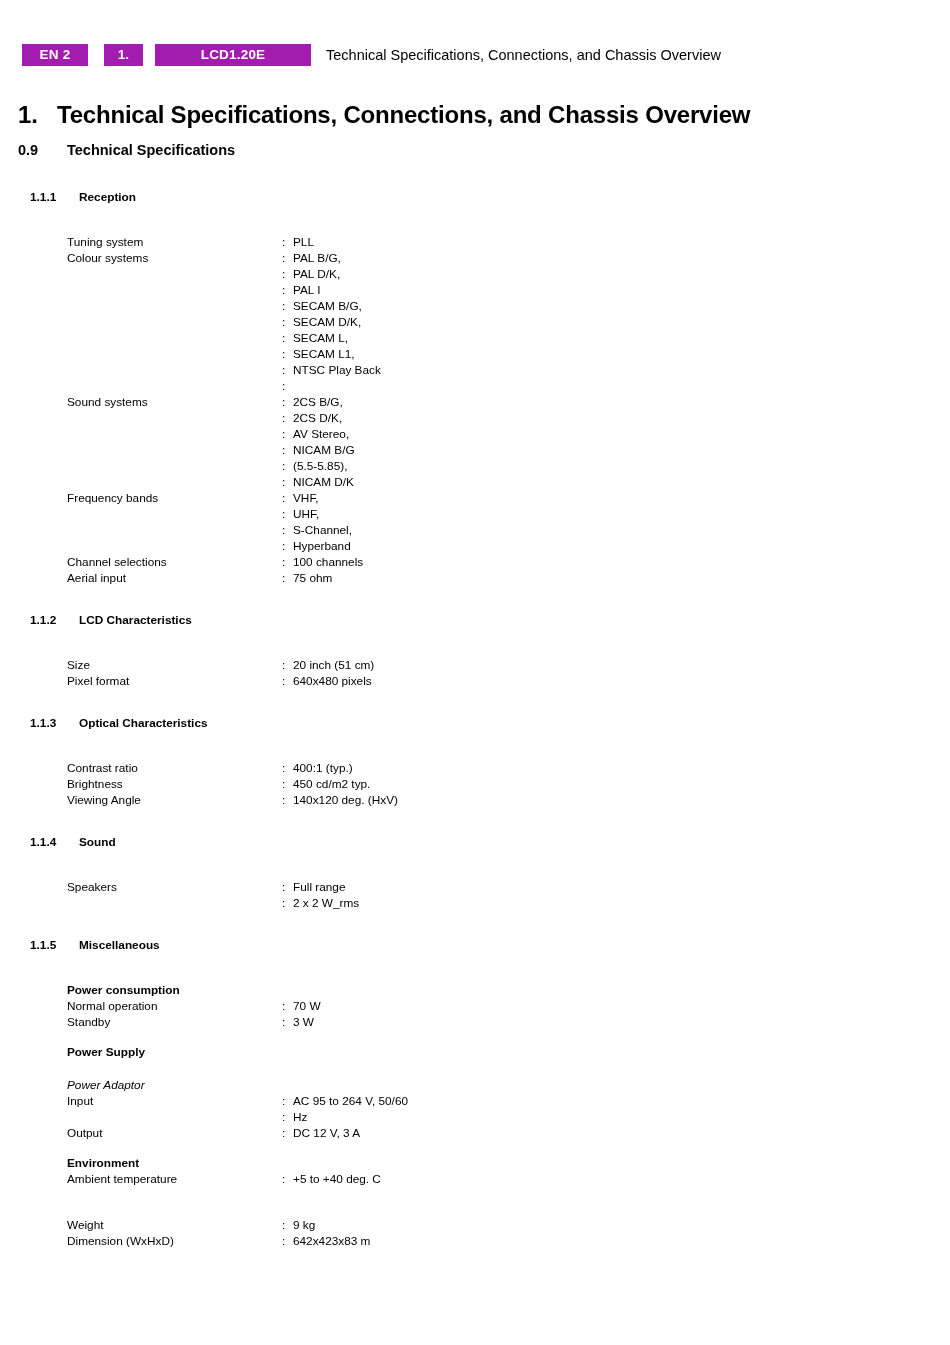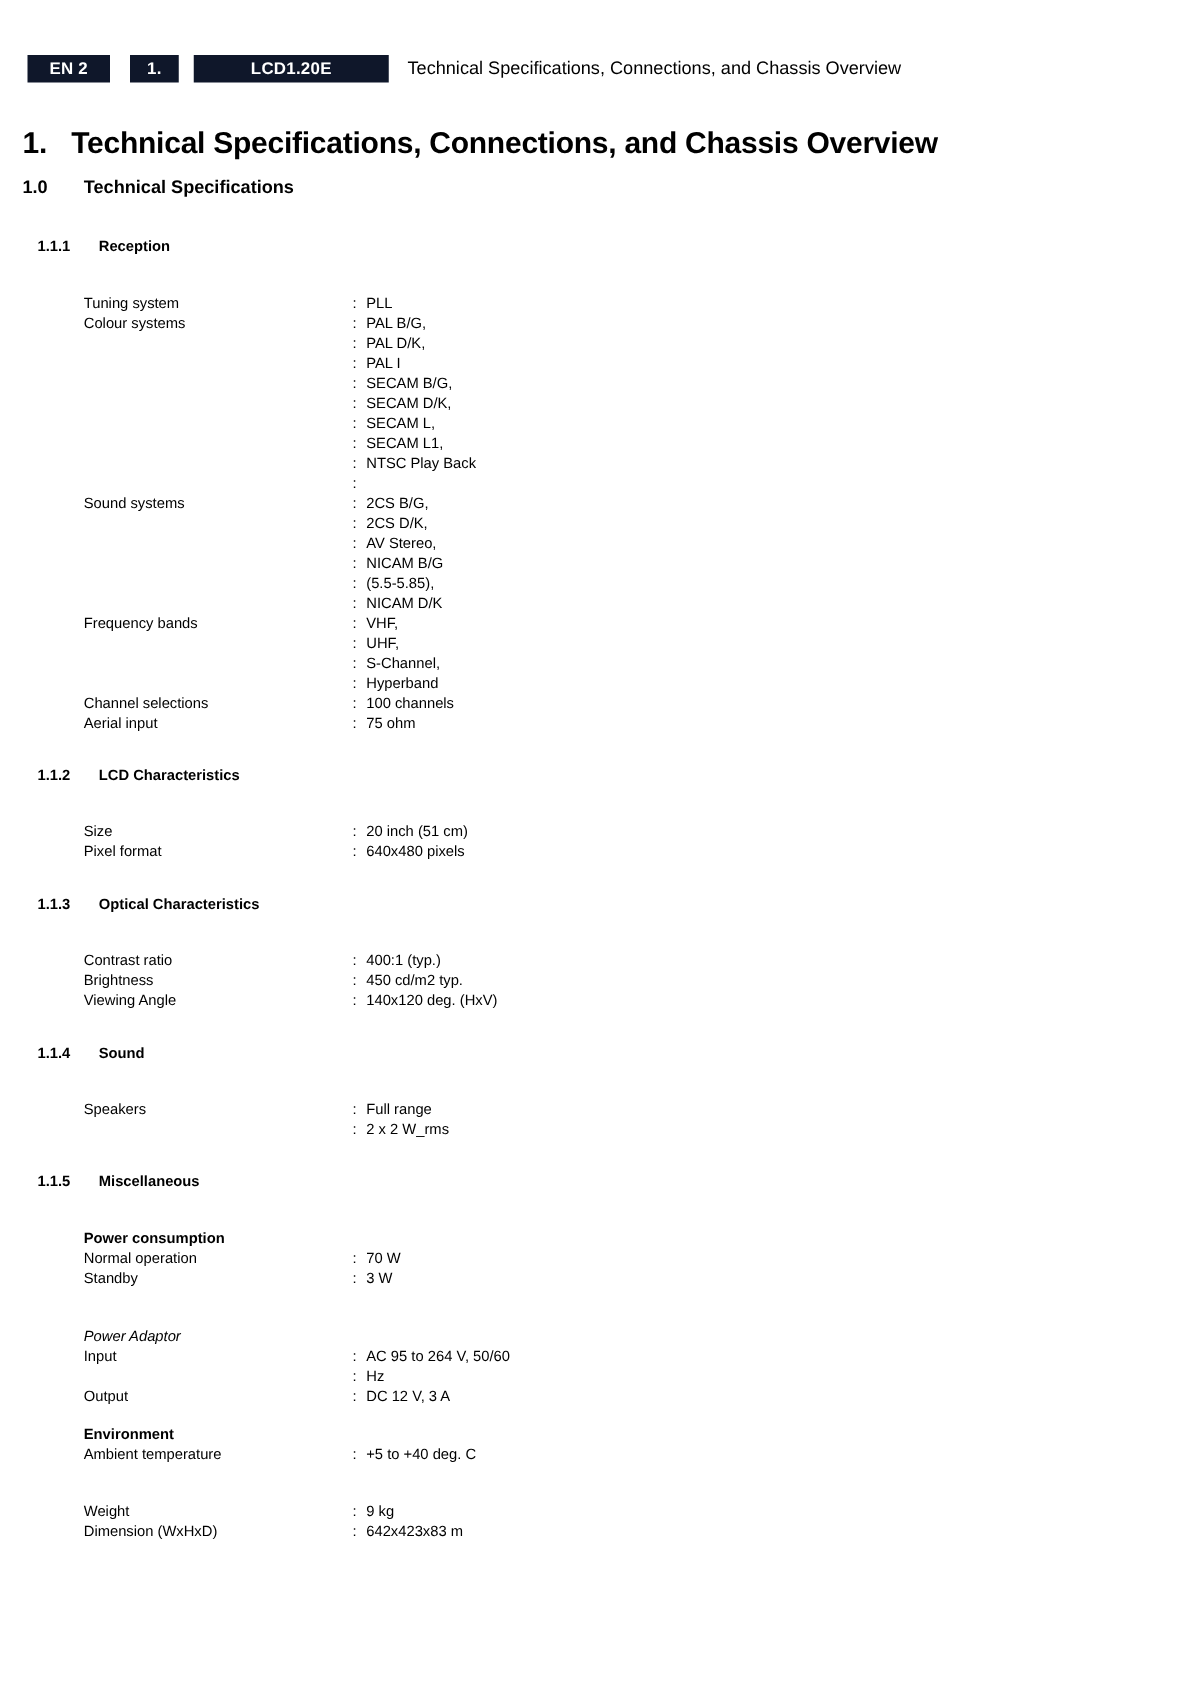--- a/index.html
+++ b/index.html
@@ -20,21 +20,21 @@
   
   .page-header {
     position: absolute;
     left: 22px;
     top: 44px;
     height: 22px;
     display: flex;
     align-items: center;
   }
   .hdr-box {
-    background: #0f172a;
+    background: #a21caf;
     color: #ffffff;
     font-weight: bold;
     font-size: 13.5px;
     line-height: 22px;
     height: 22px;
     text-align: center;
     letter-spacing: 0.2px;
   }
   .hdr-box.en     { width: 66px; }
   .hdr-box.sect   { width: 39px; margin-left: 16px; }
@@ -127,21 +127,21 @@
   <div class="hdr-box en">EN 2</div>
   <div class="hdr-box sect">1.</div>
   <div class="hdr-box chassis">LCD1.20E</div>
   <div class="hdr-title">Technical Specifications, Connections, and Chassis Overview</div>
 </div>
 
 <h1 class="chapter"><span class="num">1.</span><span>Technical Specifications, Connections, and Chassis Overview</span></h1>
 
 <div class="content">
 
-  <div class="h2"><span class="num">1.0</span><span>Technical Specifications</span></div>
+  <div class="h2"><span class="num">0.9</span><span>Technical Specifications</span></div>
 
   <div class="spacer-lg"></div>
 
   <div class="h3"><span class="num">1.1.1</span><span>Reception</span></div>
 
   <div class="spacer-lg"></div>
 
   <table class="spec-table">
     <tbody>
         <tr class="spec-row">
@@ -348,20 +348,29 @@
         <tr class="spec-row">
           <td class="c-label">Standby</td>
           <td class="c-colon">:</td>
           <td class="c-value">3 W</td>
         </tr>
       </tbody>
   </table>
 
   <div class="spacer-md"></div>
 
+  <table class="spec-table">
+    <tbody>
+      <tr class="spec-row">
+        <td class="c-label grp-head">Power Supply</td>
+        <td class="c-colon"></td>
+        <td class="c-value"></td>
+      </tr>
+    </tbody>
+  </table>
 
   <div class="spacer-lg"></div>
 
   <table class="spec-table">
     <tbody>
       <tr class="spec-row">
         <td class="c-label grp-sub">Power Adaptor</td>
         <td class="c-colon"></td>
         <td class="c-value"></td>
       </tr>

